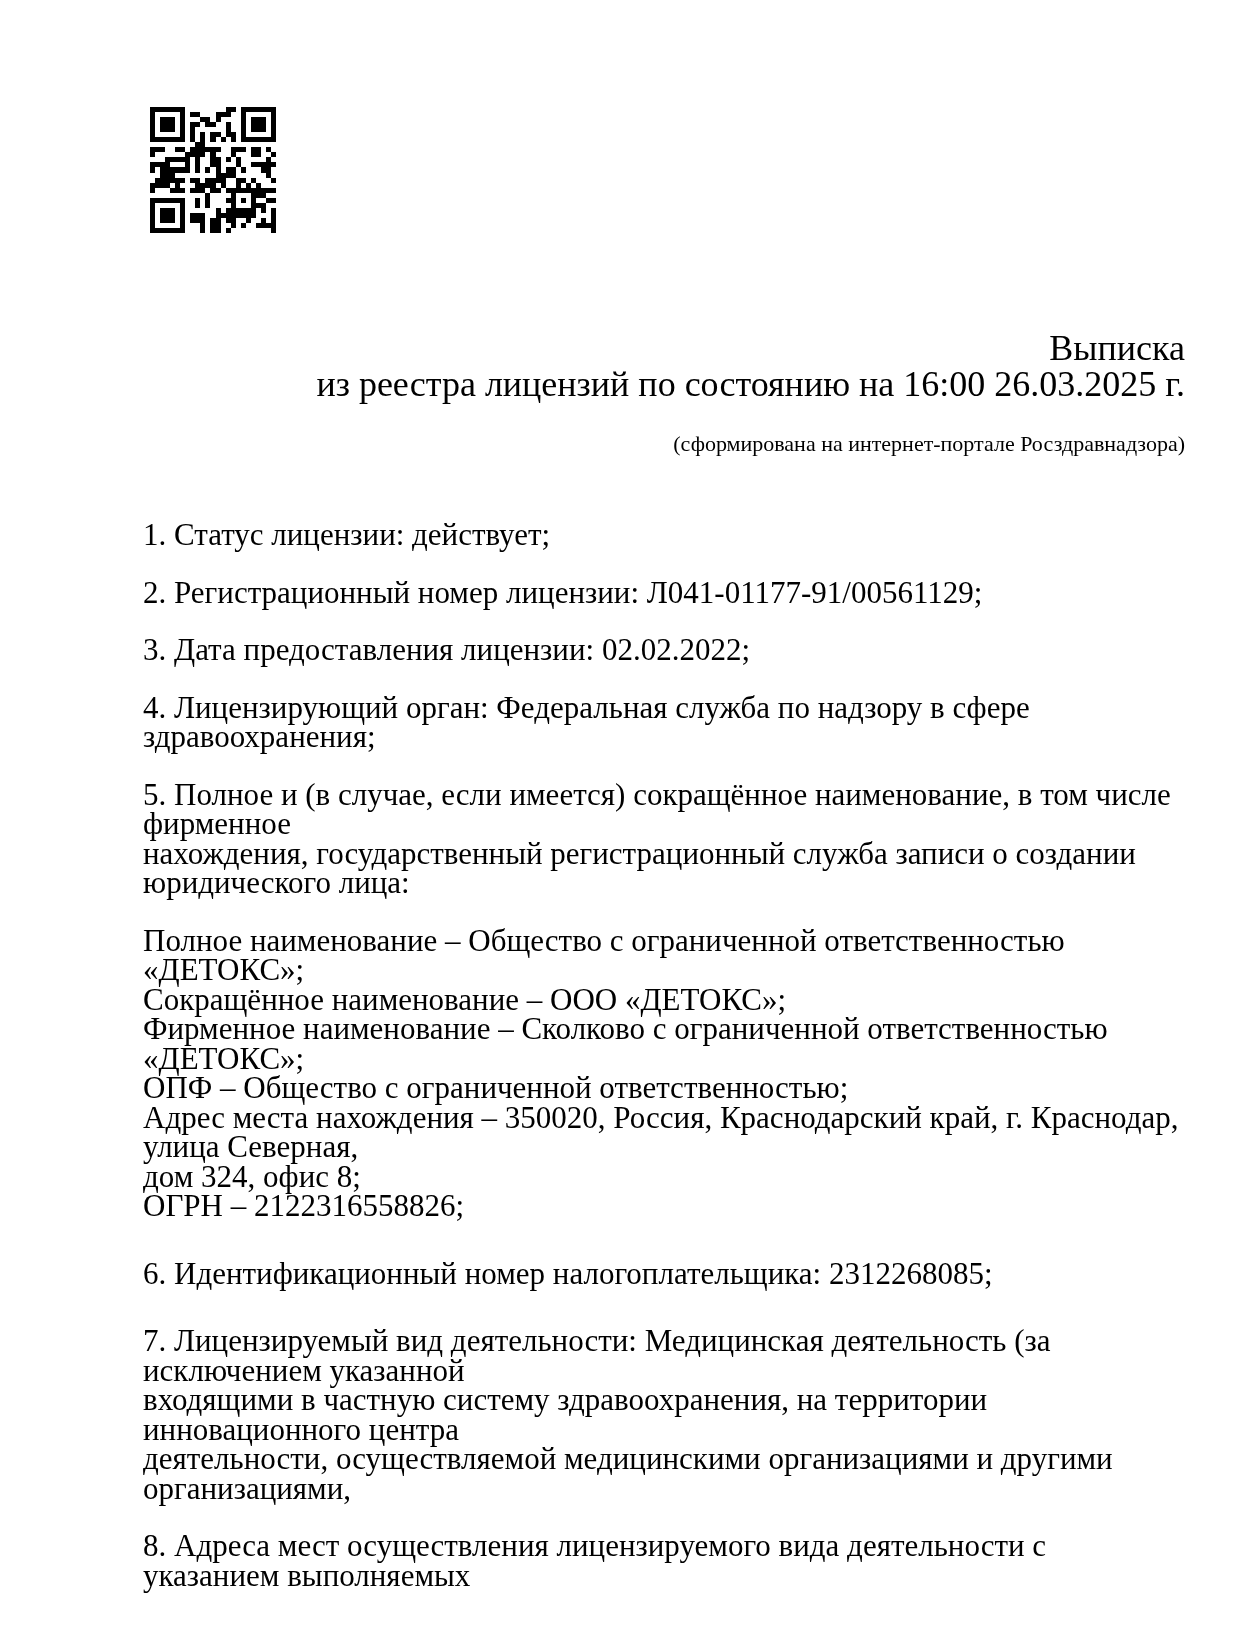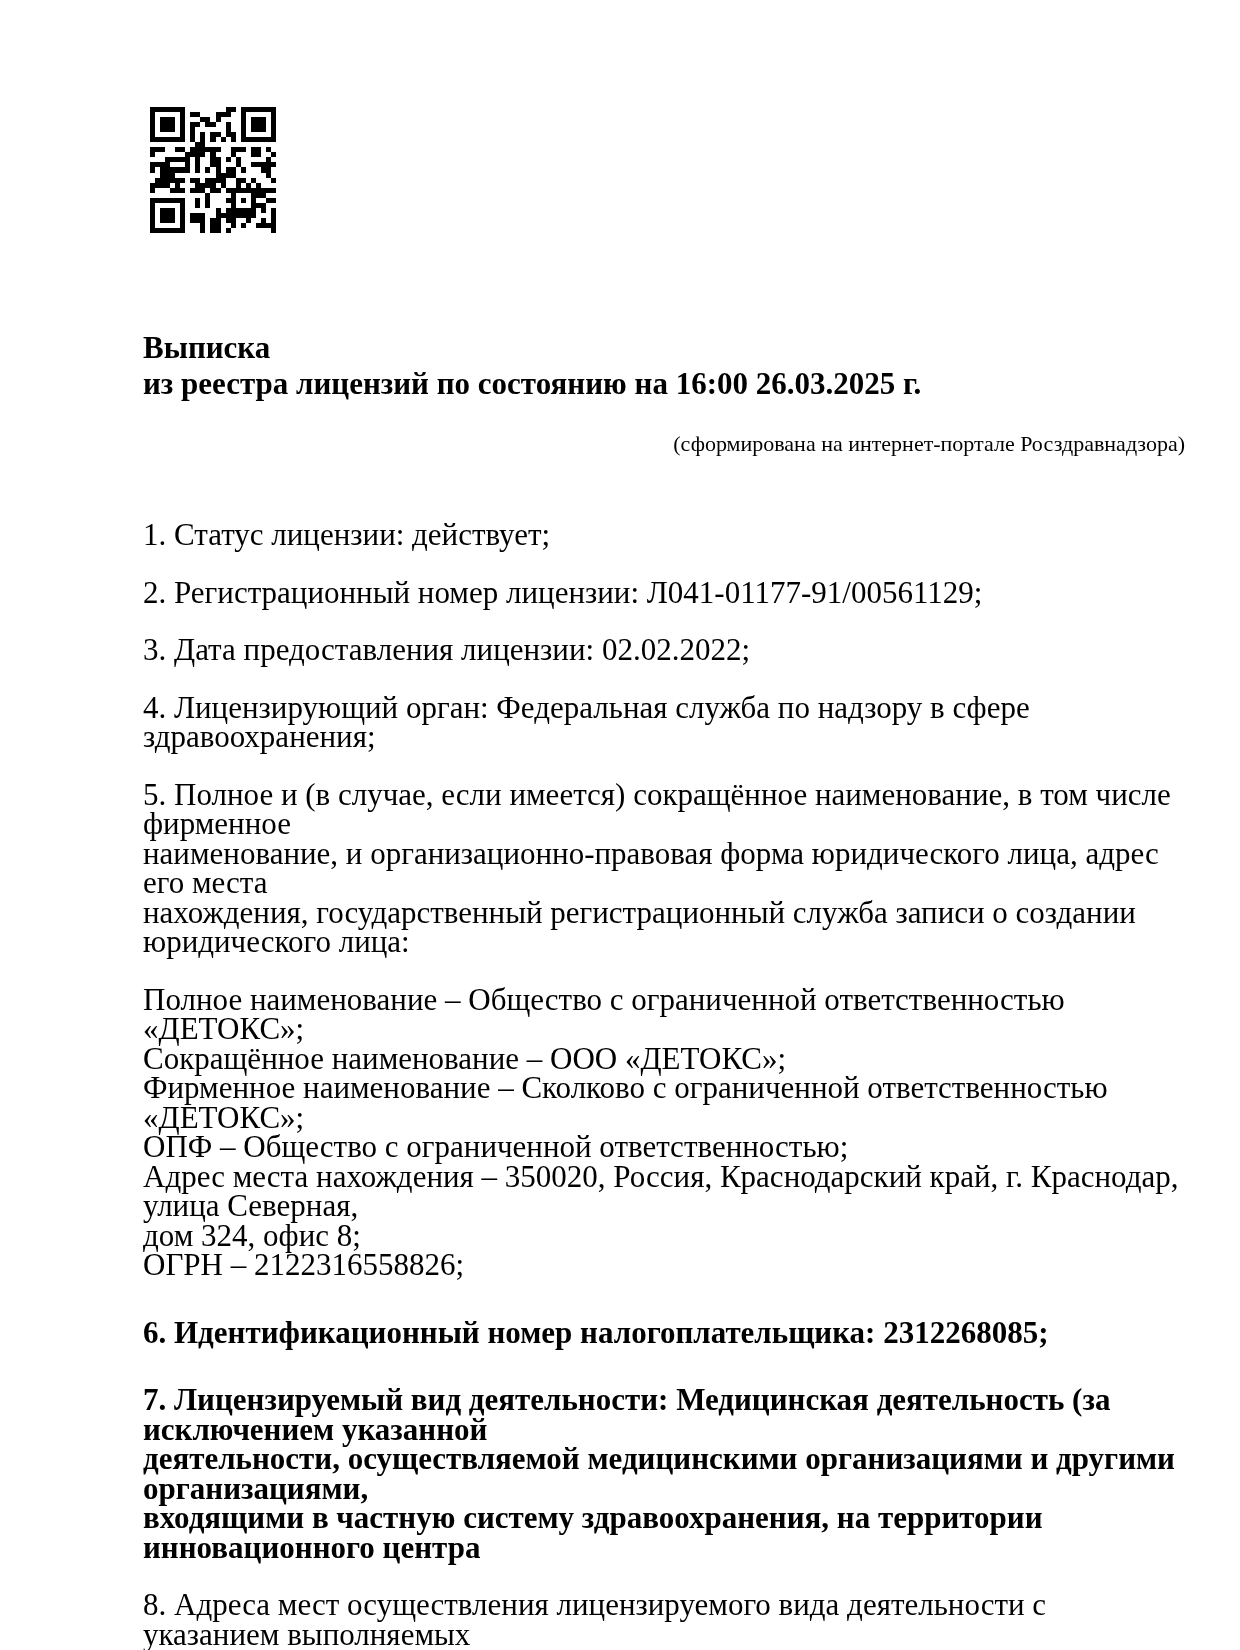--- a/index.html
+++ b/index.html
@@ -21,40 +21,40 @@
     top: 107px;
     width: 126px;
     height: 126px;
   }
   .content {
     padding-left: 143px;
     padding-right: 55px;
   }
   .title {
     margin-top: 330px;
-    text-align: left;
-    font-weight: bold;
-    font-size: 31px;
+    text-align: right;
+    font-weight: normal;
+    font-size: 36px;
     line-height: 36px;
   }
   .subtitle {
     margin-top: 29px;
     text-align: right;
     font-size: 22px;
     line-height: 26px;
   }
   .para {
     margin: 0;
     font-size: 31px;
     line-height: 29.5px;
   }
   .para .line { display: block; }
   .m-i1  { margin-top: 63px; }
   .m-28  { margin-top: 28px; }
-  .m-38  { margin-top: 38px; font-weight: bold; }
+  .m-38  { margin-top: 38px; }
 </style>
 </head>
 <body>
 
 <div class="qr"><svg xmlns="http://www.w3.org/2000/svg" viewBox="0 0 25 25" width="126" height="126" shape-rendering="crispEdges">
       <rect width="25" height="25" fill="#ffffff"></rect>
       <rect x="0" y="0" width="1" height="1" fill="#000000"></rect>
       <rect x="1" y="0" width="1" height="1" fill="#000000"></rect>
       <rect x="2" y="0" width="1" height="1" fill="#000000"></rect>
       <rect x="3" y="0" width="1" height="1" fill="#000000"></rect>
@@ -392,41 +392,40 @@
   <p class="para m-28">
     <span class="line">3. Дата предоставления лицензии: 02.02.2022;</span>
   </p>
 
   <p class="para m-28">
     <span class="line">4. Лицензирующий орган: Федеральная служба по надзору в сфере здравоохранения;</span>
   </p>
 
   <p class="para m-28">
     <span class="line">5. Полное и (в случае, если имеется) сокращённое наименование, в том числе фирменное</span>
-    <span class="line">наименование, и организационно-правовая форма юридического лица, адрес его места</span>
     <span class="line">нахождения, государственный регистрационный служба записи о создании юридического лица:</span>
   </p>
 
   <p class="para m-28">
     <span class="line">Полное наименование – Общество с ограниченной ответственностью «ДЕТОКС»;</span>
     <span class="line">Сокращённое наименование – ООО «ДЕТОКС»;</span>
     <span class="line">Фирменное наименование – Сколково с ограниченной ответственностью «ДЕТОКС»;</span>
     <span class="line">ОПФ – Общество с ограниченной ответственностью;</span>
     <span class="line">Адрес места нахождения – 350020, Россия, Краснодарский край, г. Краснодар, улица Северная,</span>
     <span class="line">дом 324, офис 8;</span>
     <span class="line">ОГРН – 2122316558826;</span>
   </p>
 
   <p class="para m-38">
     <span class="line">6. Идентификационный номер налогоплательщика: 2312268085;</span>
   </p>
 
   <p class="para m-38">
     <span class="line">7. Лицензируемый вид деятельности: Медицинская деятельность (за исключением указанной</span>
+    <span class="line">входящими в частную систему здравоохранения, на территории инновационного центра</span>
     <span class="line">деятельности, осуществляемой медицинскими организациями и другими организациями,</span>
-    <span class="line">входящими в частную систему здравоохранения, на территории инновационного центра</span>
   </p>
 
   <p class="para m-28">
     <span class="line">8. Адреса мест осуществления лицензируемого вида деятельности с указанием выполняемых</span>
   </p>
 
 </div>
 
 </body></html>

